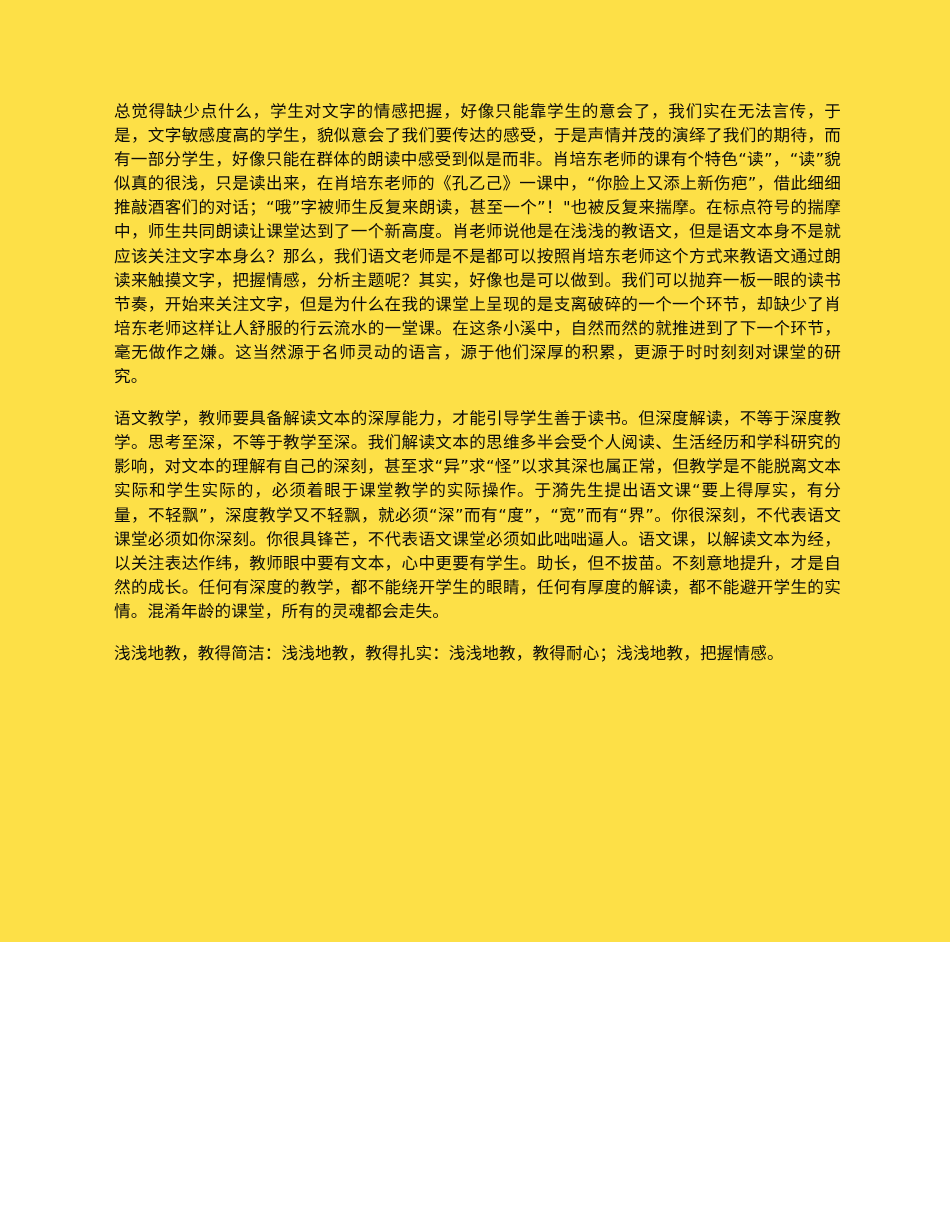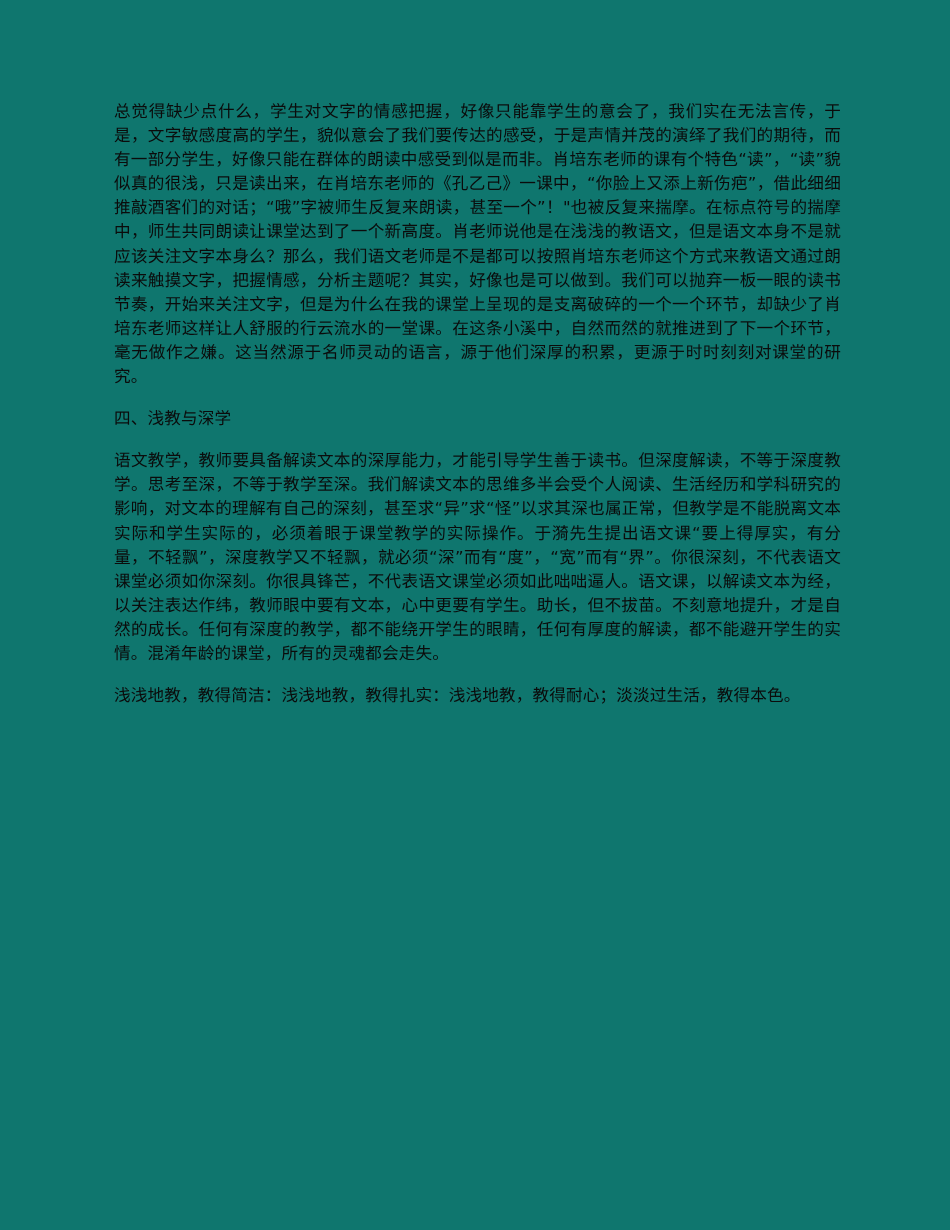--- a/index.html
+++ b/index.html
@@ -10,23 +10,23 @@
   }
   body {
     font-family: "DejaVu Sans", "Liberation Sans", sans-serif;
     color: #000000;
     -webkit-font-smoothing: antialiased;
   }
 
   #page {
     position: relative;
     width: 950px;
-    height: 1230px;
+    height: 942px;
     margin: 0 auto;
-    background: #0f766e;
+    background: #fde047;
     overflow: hidden;
     box-sizing: border-box;
   }
 
   #doc-body {
     position: absolute;
     left: 114px;
     top: 100px;
     width: 727px;
   }
@@ -67,22 +67,21 @@
 </style>
 </head>
 <body>
 
 <div id="page">
 
   <div id="doc-body">
 
     <p class="para">总觉得缺少点什么，学生对文字的情感把握，好像只能靠学生的意会了，我们实在无法言传，于是，文字敏感度高的学生，貌似意会了我们要传达的感受，于是声情并茂的演绎了我们的期待，而有一部分学生，好像只能在群体的朗读中感受到似是而非。肖培东老师的课有个特色“读”，“读”貌似真的很浅，只是读出来，在肖培东老师的《孔乙己》一课中，“你脸上又添上新伤疤”，借此细细推敲酒客们的对话；“哦”字被师生反复来朗读，甚至一个”！"也被反复来揣摩。在标点符号的揣摩中，师生共同朗读让课堂达到了一个新高度。肖老师说他是在浅浅的教语文，但是语文本身不是就应该关注文字本身么？那么，我们语文老师是不是都可以按照肖培东老师这个方式来教语文通过朗读来触摸文字，把握情感，分析主题呢？其实，好像也是可以做到。我们可以抛弃一板一眼的读书节奏，开始来关注文字，但是为什么在我的课堂上呈现的是支离破碎的一个一个环节，却缺少了肖培东老师这样让人舒服的行云流水的一堂课。在这条小溪中，自然而然的就推进到了下一个环节，毫无做作之嫌。这当然源于名师灵动的语言，源于他们深厚的积累，更源于时时刻刻对课堂的研究。</p>
 
-    <p class="section-heading">四、浅教与深学</p>
 
     <p class="para">语文教学，教师要具备解读文本的深厚能力，才能引导学生善于读书。但深度解读，不等于深度教学。思考至深，不等于教学至深。我们解读文本的思维多半会受个人阅读、生活经历和学科研究的影响，对文本的理解有自己的深刻，甚至求“异”求“怪”以求其深也属正常，但教学是不能脱离文本实际和学生实际的，必须着眼于课堂教学的实际操作。于漪先生提出语文课“要上得厚实，有分量，不轻飘”，深度教学又不轻飘，就必须“深”而有“度”，“宽”而有“界”。你很深刻，不代表语文课堂必须如你深刻。你很具锋芒，不代表语文课堂必须如此咄咄逼人。语文课，以解读文本为经，以关注表达作纬，教师眼中要有文本，心中更要有学生。助长，但不拔苗。不刻意地提升，才是自然的成长。任何有深度的教学，都不能绕开学生的眼睛，任何有厚度的解读，都不能避开学生的实情。混淆年龄的课堂，所有的灵魂都会走失。</p>
 
-    <p class="closing-line">浅浅地教，教得简洁：浅浅地教，教得扎实：浅浅地教，教得耐心；淡淡过生活，教得本色。</p>
+    <p class="closing-line">浅浅地教，教得简洁：浅浅地教，教得扎实：浅浅地教，教得耐心；浅浅地教，把握情感。</p>
 
 
   </div>
 
 </div>
 
 </body></html>

